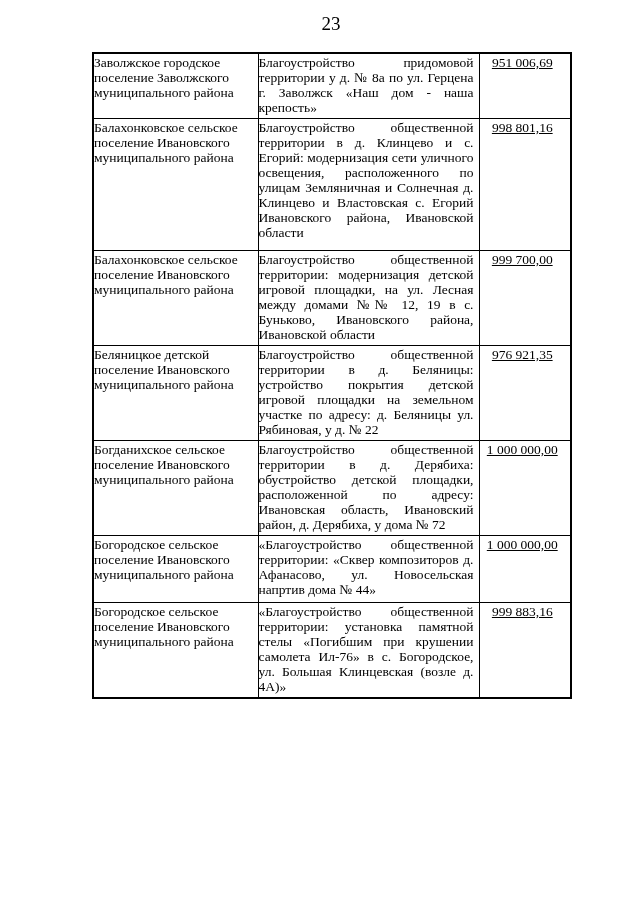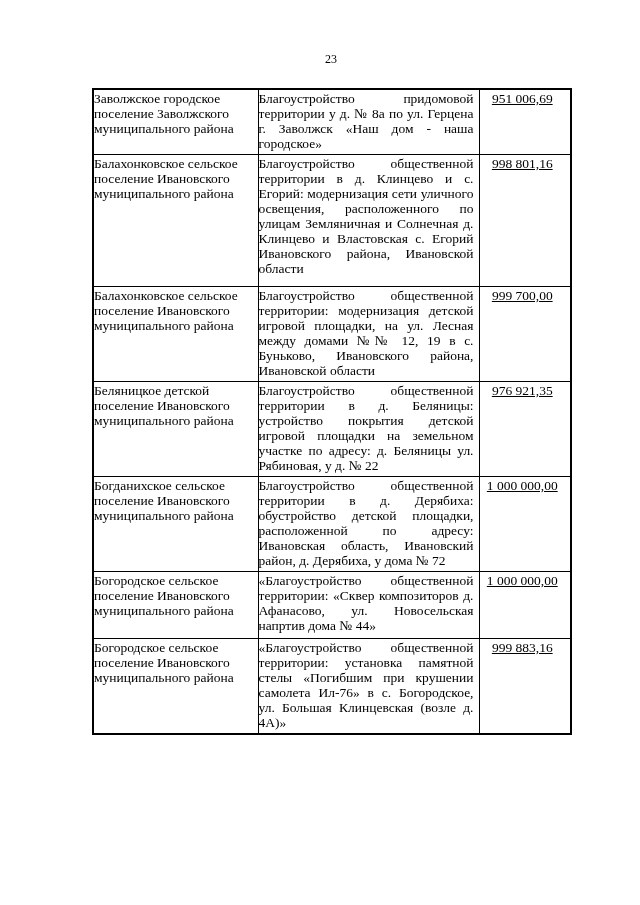--- a/index.html
+++ b/index.html
@@ -12,24 +12,24 @@
     background: #ffffff;
     color: #000000;
     font-family: "Liberation Serif", serif;
     overflow: hidden;
   }
   .content {
     margin-left: 92px;
     width: 478px;
   }
   .page-number {
-    padding-top: 52px;
+    padding-top: 16px;
     margin-bottom: 21px;
     text-align: center;
-    font-size: 12px;
+    font-size: 19px;
     line-height: 15px;
   }
   table.doc-table {
     border-collapse: collapse;
     table-layout: fixed;
     width: 478px;
     border: 2px solid #000;
   }
   table.doc-table td {
     border: 1px solid #000;
@@ -61,21 +61,21 @@
 
   <table class="doc-table">
     <colgroup>
       <col style="width:165px">
       <col style="width:221px">
       <col style="width:92px">
     </colgroup>
     <tbody>
       <tr class="r0">
         <td class="cell-muni">Заволжское городское поселение Заволжского муниципального района</td>
-        <td class="cell-desc">Благоустройство придомовой территории у д. № 8а по ул. Герцена г. Заволжск «Наш дом - наша городское»</td>
+        <td class="cell-desc">Благоустройство придомовой территории у д. № 8а по ул. Герцена г. Заволжск «Наш дом - наша крепость»</td>
         <td class="cell-amt">951 006,69</td>
       </tr>
       <tr class="r2">
         <td class="cell-muni">Балахонковское сельское поселение Ивановского муниципального района</td>
         <td class="cell-desc">Благоустройство общественной территории в д. Клинцево и с. Егорий: модернизация сети уличного освещения, расположенного по улицам Земляничная и Солнечная д. Клинцево и Властовская с. Егорий Ивановского района, Ивановской области</td>
         <td class="cell-amt">998 801,16</td>
       </tr>
       <tr class="r3">
         <td class="cell-muni">Балахонковское сельское поселение Ивановского муниципального района</td>
         <td class="cell-desc">Благоустройство общественной территории: модернизация детской игровой площадки, на ул. Лесная между домами №№ 12, 19 в с. Буньково, Ивановского района, Ивановской области</td>

